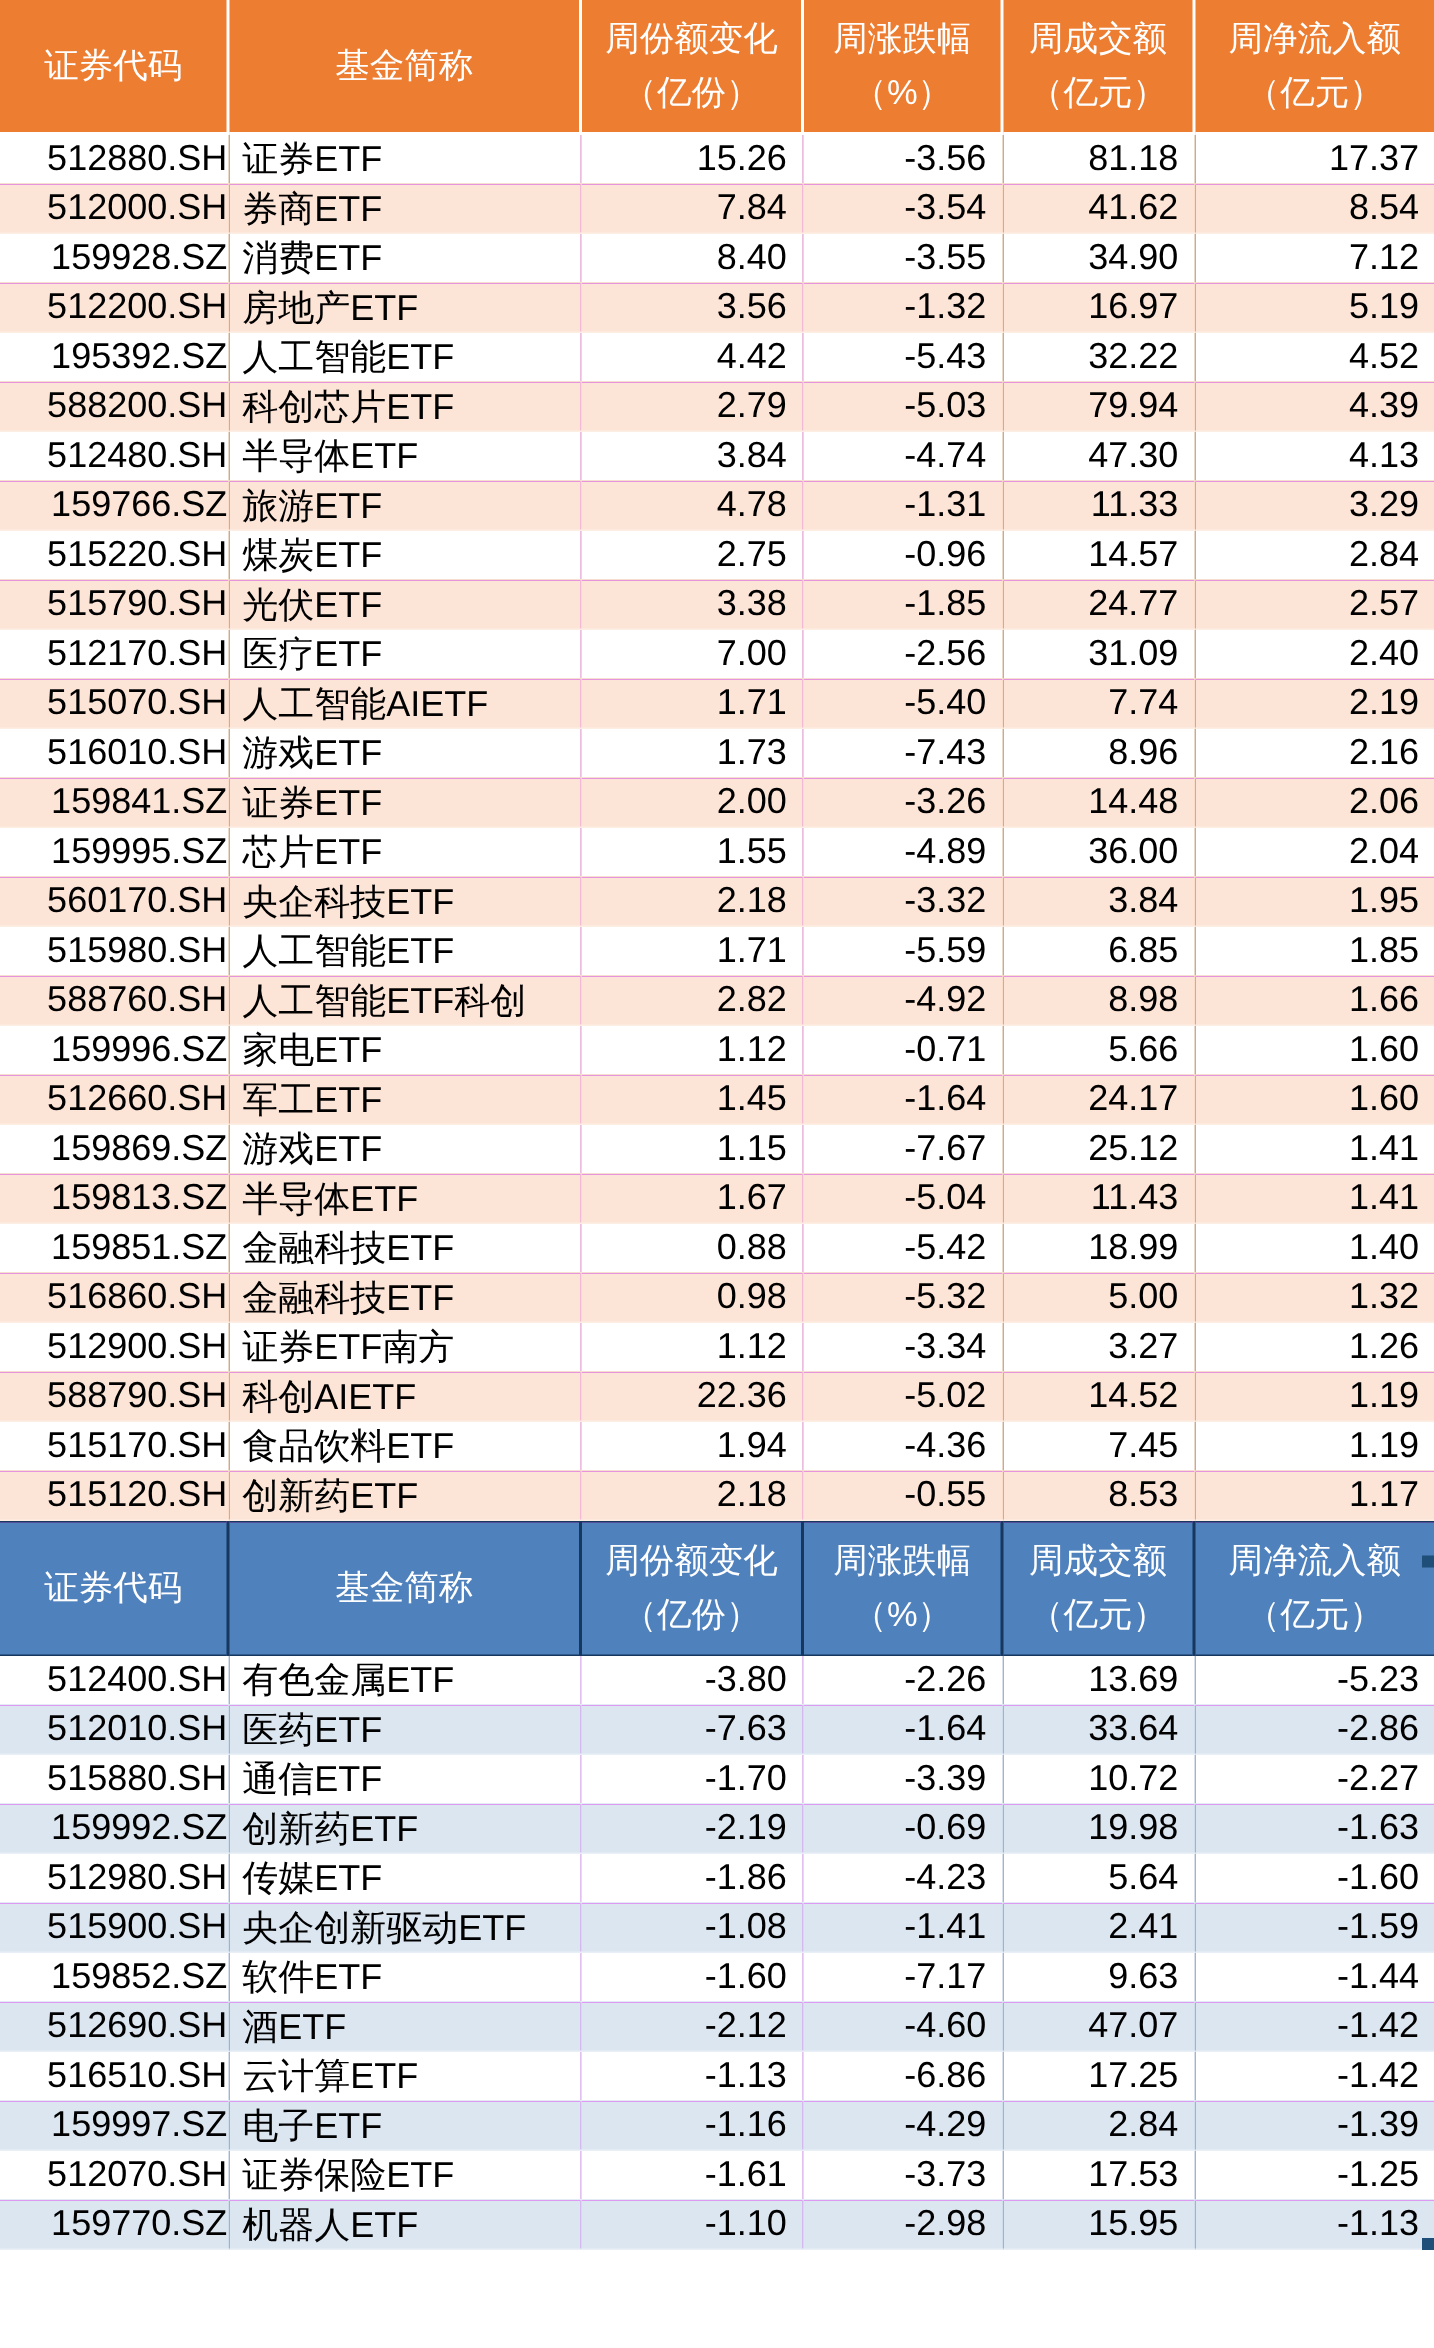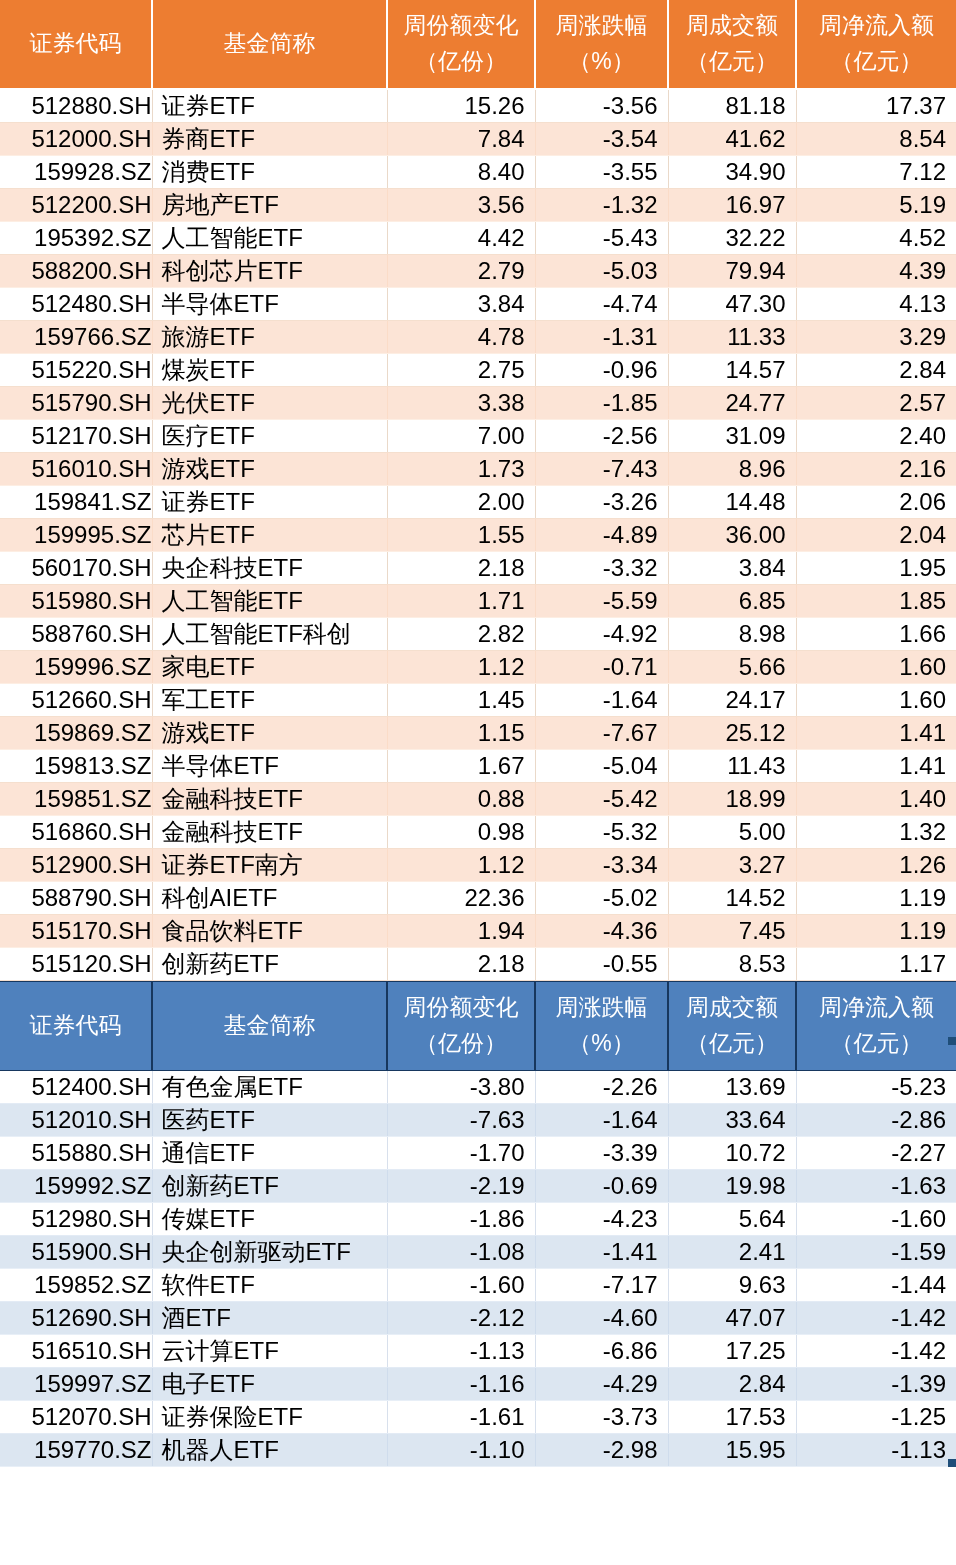--- a/index.html
+++ b/index.html
@@ -173,20 +173,28 @@
           <td class="c4">24.77</td>
           <td class="c5">2.57</td>
         </tr>
         <tr>
           <td class="c0">512170.SH</td>
           <td class="c1">医疗ETF</td>
           <td class="c2">7.00</td>
           <td class="c3">-2.56</td>
           <td class="c4">31.09</td>
           <td class="c5">2.40</td>
+        </tr>
+        <tr>
+          <td class="c0">515070.SH</td>
+          <td class="c1">人工智能AIETF</td>
+          <td class="c2">1.71</td>
+          <td class="c3">-5.40</td>
+          <td class="c4">7.74</td>
+          <td class="c5">2.19</td>
         </tr>
         <tr>
           <td class="c0">516010.SH</td>
           <td class="c1">游戏ETF</td>
           <td class="c2">1.73</td>
           <td class="c3">-7.43</td>
           <td class="c4">8.96</td>
           <td class="c5">2.16</td>
         </tr>
         <tr>

